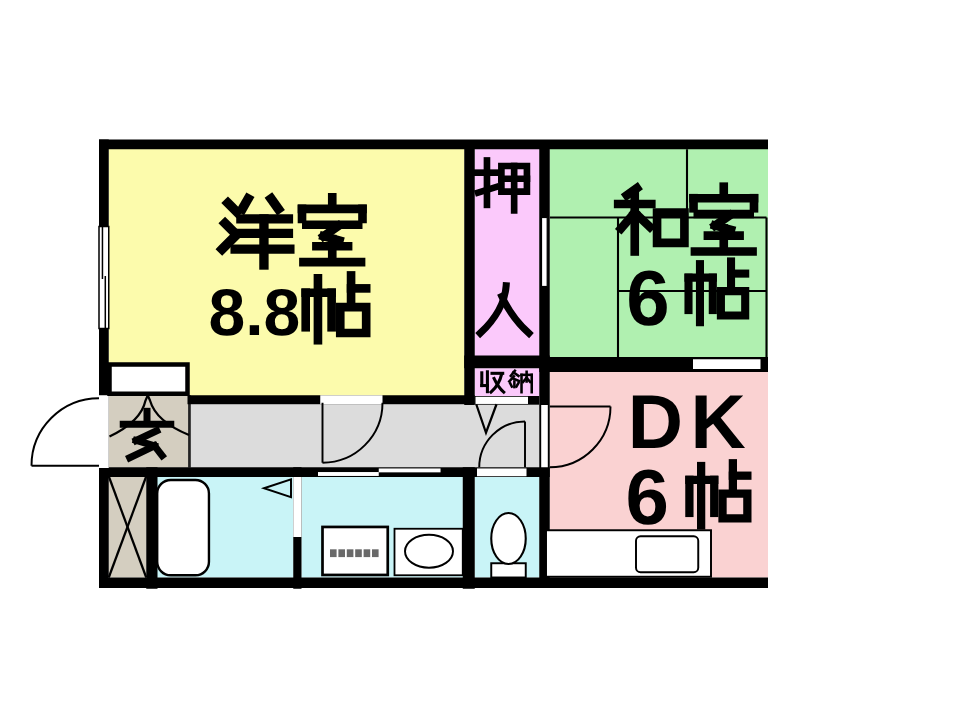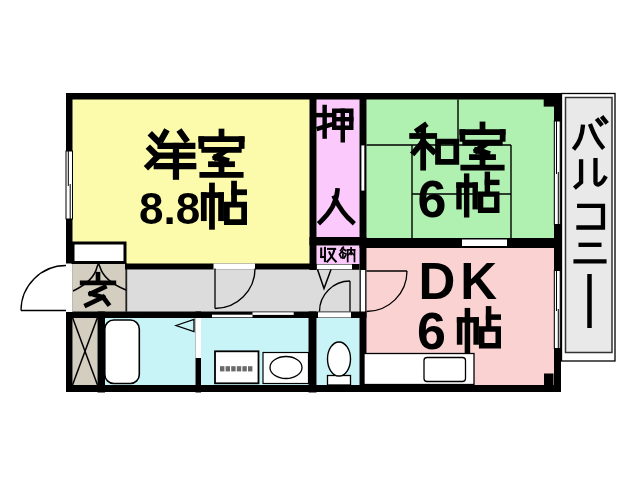--- a/index.html
+++ b/index.html
@@ -1,16 +1,16 @@
 <!DOCTYPE html>
 <html><head>
 <meta charset="utf-8">
 <style>
 html,body{margin:0;padding:0;background:#fff}
-#c{position:relative;width:640px;height:480px;background:#a16207;overflow:hidden}
+#c{position:relative;width:512px;height:480px;background:#a16207;overflow:hidden}
 svg{position:absolute;left:0;top:0;font-family:"Liberation Sans",sans-serif}
 </style>
 </head>
 <body>
 <div id="c">
 <svg width="640" height="480" viewBox="0 0 640 480">
 <defs>
 
 <g id="k_you" stroke="#000" stroke-width="13" fill="none" stroke-linecap="square">
   <path d="M12 10 L24 22"></path>

